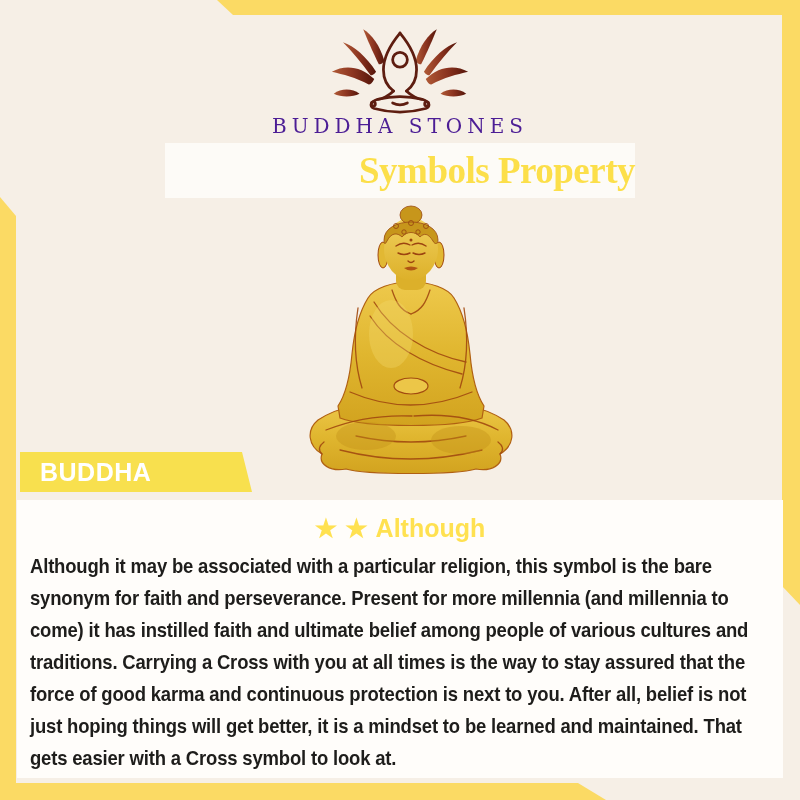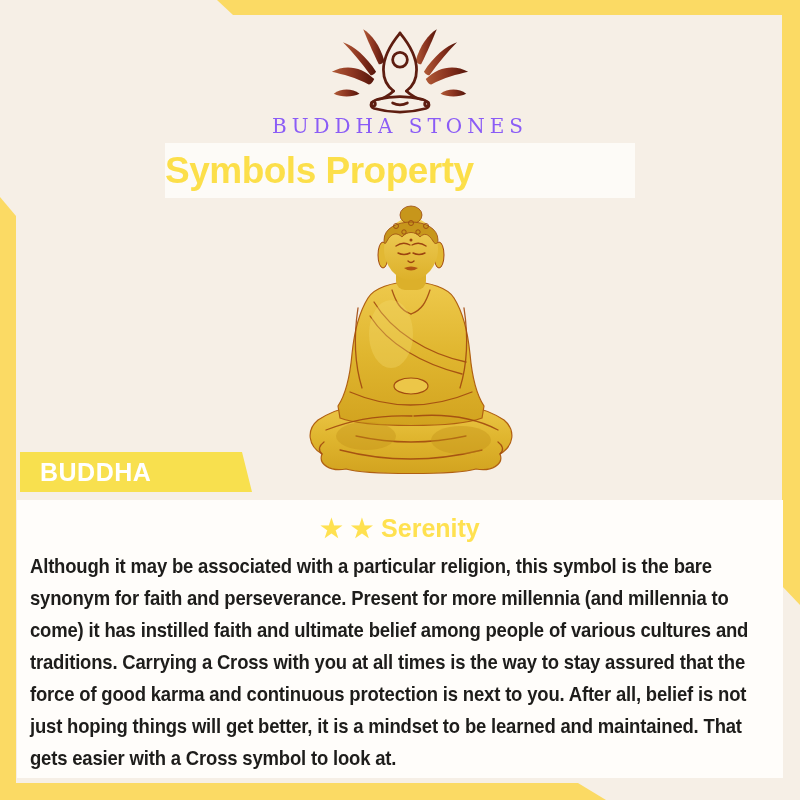--- a/index.html
+++ b/index.html
@@ -14,27 +14,27 @@
     clip-path:polygon(0 0,18px 0,18px 605px,0 586px);}
   .ribbon-left{left:0;top:197px;width:16px;height:603px;
     clip-path:polygon(0 0,16px 19px,16px 603px,0 603px);}
   .ribbon-bottom{left:0;top:783px;width:620px;height:17px;
     clip-path:polygon(0 0,578px 0,606px 17px,0 17px);}
 
   
   .logo{position:absolute;left:325px;top:22px;width:150px;height:92px;}
   .brand-name{position:absolute;left:0;top:114px;width:800px;text-align:center;
     font-family:"DejaVu Serif","Liberation Serif",serif;font-size:20px;
-    letter-spacing:5px;color:#8b5cf6;}
+    letter-spacing:5px;color:#4c1d95;}
 
   
   .heading-band{position:absolute;left:165px;top:143px;width:470px;height:55px;
     background:#fdfbf7;}
-  .page-title{width:100%;height:100%;line-height:55px;text-align:left;
-    font-size:37px;font-weight:700;color:#fcdf4a;letter-spacing:-0.5px;}
+  .page-title{width:100%;height:100%;line-height:55px;text-align:right;
+    font-size:37px;font-weight:700;color:#fcdf4a;letter-spacing:-0.5px;font-family:Liberation Serif, serif;}
 
   
   .statue{position:absolute;left:296px;top:204px;width:230px;height:275px;}
 
   
   .symbol-label{position:absolute;left:20px;top:452px;width:232px;height:40px;
     background:#f8e04e;clip-path:polygon(0 0,222px 0,232px 40px,0 40px);}
   .symbol-label span{display:block;padding-left:20px;line-height:40px;
     font-size:25px;font-weight:600;color:#ffffff;letter-spacing:0.5px;}
 
@@ -180,19 +180,19 @@
     <span>BUDDHA SYMBOL</span>
   </div>
 
   <div class="panel">
     <div class="props">
       <span class="prop-item">
         <span class="star">★</span>
       </span>
       <span class="prop-item">
         <span class="star">★</span>
-        <span>Serenity</span>
+        <span>Although</span>
       </span>
     </div>
     <div class="description">Although it may be associated with a particular religion, this symbol is the bare synonym for faith and perseverance. Present for more millennia (and millennia to come) it has instilled faith and ultimate belief among people of various cultures and traditions. Carrying a Cross with you at all times is the way to stay assured that the force of good karma and continuous protection is next to you. After all, belief is not just hoping things will get better, it is a mindset to be learned and maintained. That gets easier with a Cross symbol to look at.</div>
   </div>
 
 </div>
 
 </body></html>

